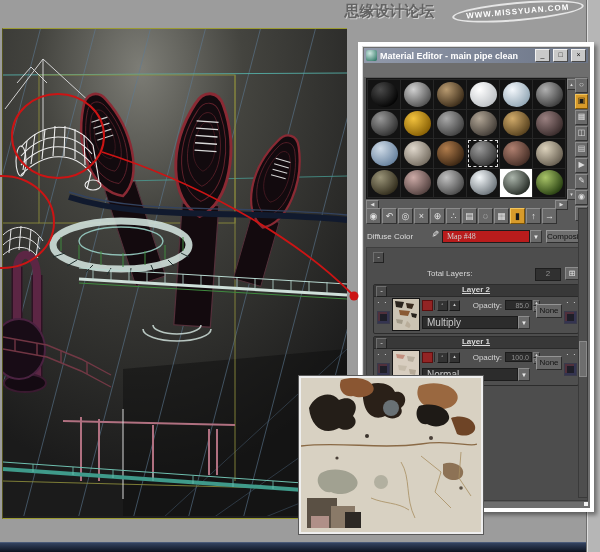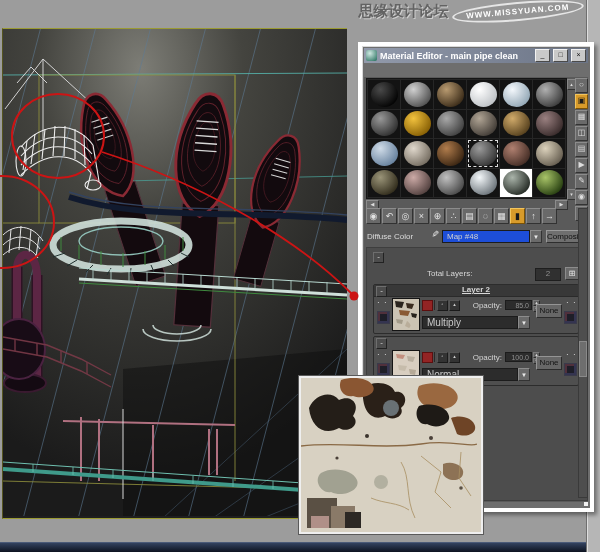--- a/index.html
+++ b/index.html
@@ -1,20 +1,20 @@
 <!DOCTYPE html>
 <html><head>
 <meta charset="utf-8">
 <style>
   html,body{margin:0;padding:0;background:#777;}
   #stage{position:relative;width:600px;height:552px;background:#9c9c9c;overflow:hidden;
          font-family:"Liberation Sans",sans-serif;-webkit-font-smoothing:none;}
   
   #watermark{position:absolute;top:2px;right:16px;z-index:9;text-align:right;}
-  .wm-row1{display:flex;align-items:center;gap:4px;justify-content:flex-end;}
+  .wm-row1{display:flex;align-items:center;gap:18px;justify-content:flex-end;}
   .wm-cn{font-size:15px;font-weight:bold;color:#636363;text-shadow:1px 1px 0 #cfcfcf;}
   .wm-oval{display:inline-block;border:2px solid #e6e6e6;border-radius:50%/50%;
            padding:3px 12px;transform:rotate(-5deg);background:rgba(130,130,130,.25);
            color:#fff;font-size:8px;font-weight:bold;letter-spacing:1px;white-space:nowrap;}
   .wm-hx{margin-top:2px;margin-right:28px;color:#f2f2f2;font-size:8px;font-weight:bold;letter-spacing:3px;}
   
   #viewport{position:absolute;left:2px;top:28px;width:344px;height:489px;background:#1f1f1f;
             border-top:1px solid #9a9a33;border-bottom:1px solid #9a9a33;border-left:1px solid #55551f;}
   
   #bottom-bar{position:absolute;left:0;bottom:0;width:600px;height:9px;
@@ -56,22 +56,22 @@
   .sbtn.active{background:#d89b2a;border-color:#f2c55e;border-right-color:#7a5206;border-bottom-color:#7a5206;color:#1a1a1a;}
   
   #h-toolbar{position:absolute;left:2px;top:131px;height:17px;display:flex;gap:1px;}
   .hbtn{width:15px;height:16px;background:#696969;border:1px solid #8c8c8c;border-right-color:#323232;
         border-bottom-color:#323232;color:#e2e2e2;font-size:9px;line-height:14px;text-align:center;box-sizing:border-box;}
   .hbtn.active{background:#d89b2a;border-color:#f2c55e;border-right-color:#7a5206;border-bottom-color:#7a5206;color:#1a1a1a;}
   
   #diff-row{position:absolute;left:0;top:152px;width:224px;height:15px;}
   #diff-label{position:absolute;left:3px;top:3px;font-size:8px;color:#dcdcdc;}
   #eyedropper{position:absolute;left:64px;top:1px;width:12px;height:12px;color:#e8e8e8;font-size:9px;transform:rotate(90deg);}
-  #map-dropdown{position:absolute;left:78px;top:1px;width:88px;height:13px;background:#1d4ed8;
-                border:1px solid #1c1c1c;color:#cfcfcf;font-size:8px;line-height:12px;padding-left:4px;box-sizing:border-box;}
+  #map-dropdown{position:absolute;left:78px;top:1px;width:88px;height:13px;background:#b91c1c;
+                border:1px solid #1c1c1c;color:#cfcfcf;font-size:8px;line-height:12px;padding-left:4px;box-sizing:border-box;font-family:Liberation Serif, serif;}
   #map-dd-arrow{position:absolute;left:166px;top:1px;width:12px;height:13px;background:#6a6a6a;
                 border:1px solid #8c8c8c;border-right-color:#333;border-bottom-color:#333;
                 color:#e8e8e8;font-size:6px;line-height:12px;text-align:center;box-sizing:border-box;}
   #type-button{position:absolute;left:182px;top:1px;width:38px;height:13px;background:#6f6f6f;
                border:1px solid #9a9a9a;border-right-color:#2e2e2e;border-bottom-color:#2e2e2e;
                color:#101010;font-size:8px;line-height:11px;text-align:center;box-sizing:border-box;}
   
   #roll-zone{position:absolute;left:2px;top:170px;width:220px;height:252px;background:#4d4d4d;border:1px solid #3e3e3e;}
   #roll-head{position:absolute;left:3px;top:3px;width:212px;height:12px;background:#373737;
              border:1px solid #262626;border-radius:2px;color:#d6d6d6;font-size:8px;font-weight:bold;
@@ -522,20 +522,21 @@
             <span>▼</span>
           </span>
           <div class="blend-dd">Multiply</div>
           <span class="blend-arrow">▼</span>
           <div class="none-btn">None</div>
           <span class="dots" style="left:192px;top:15px;">· ·</span>
           <span class="cc-icon" style="left:190px;top:26px;"></span>
         </div>
 
         <div class="layer-group" id="layer1">
+          <div class="lg-head">Layer 1</div>
           <span class="collapse-box" style="left:2px;top:1px;">-</span>
           <span class="dots" style="left:3px;top:15px;">· ·</span>
           <span class="cc-icon" style="left:3px;top:26px;"></span>
           <div class="thumb">
             <svg width="26" height="31" viewBox="0 0 26 31">
               <rect width="26" height="31" fill="#d8cec0"></rect>
               <path d="M3,3 L12,4 L10,8 L4,7 Z" fill="#c08878" opacity="0.9"></path>
               <path d="M14,5 L22,6 L20,11 L15,10 Z" fill="#b8ae9e"></path>
               <path d="M5,14 L14,15 L12,20 L6,19 Z" fill="#c4baa8" opacity="0.9"></path>
               <path d="M16,18 L23,19 L22,24 L17,23 Z" fill="#aca08c" opacity="0.8"></path>

